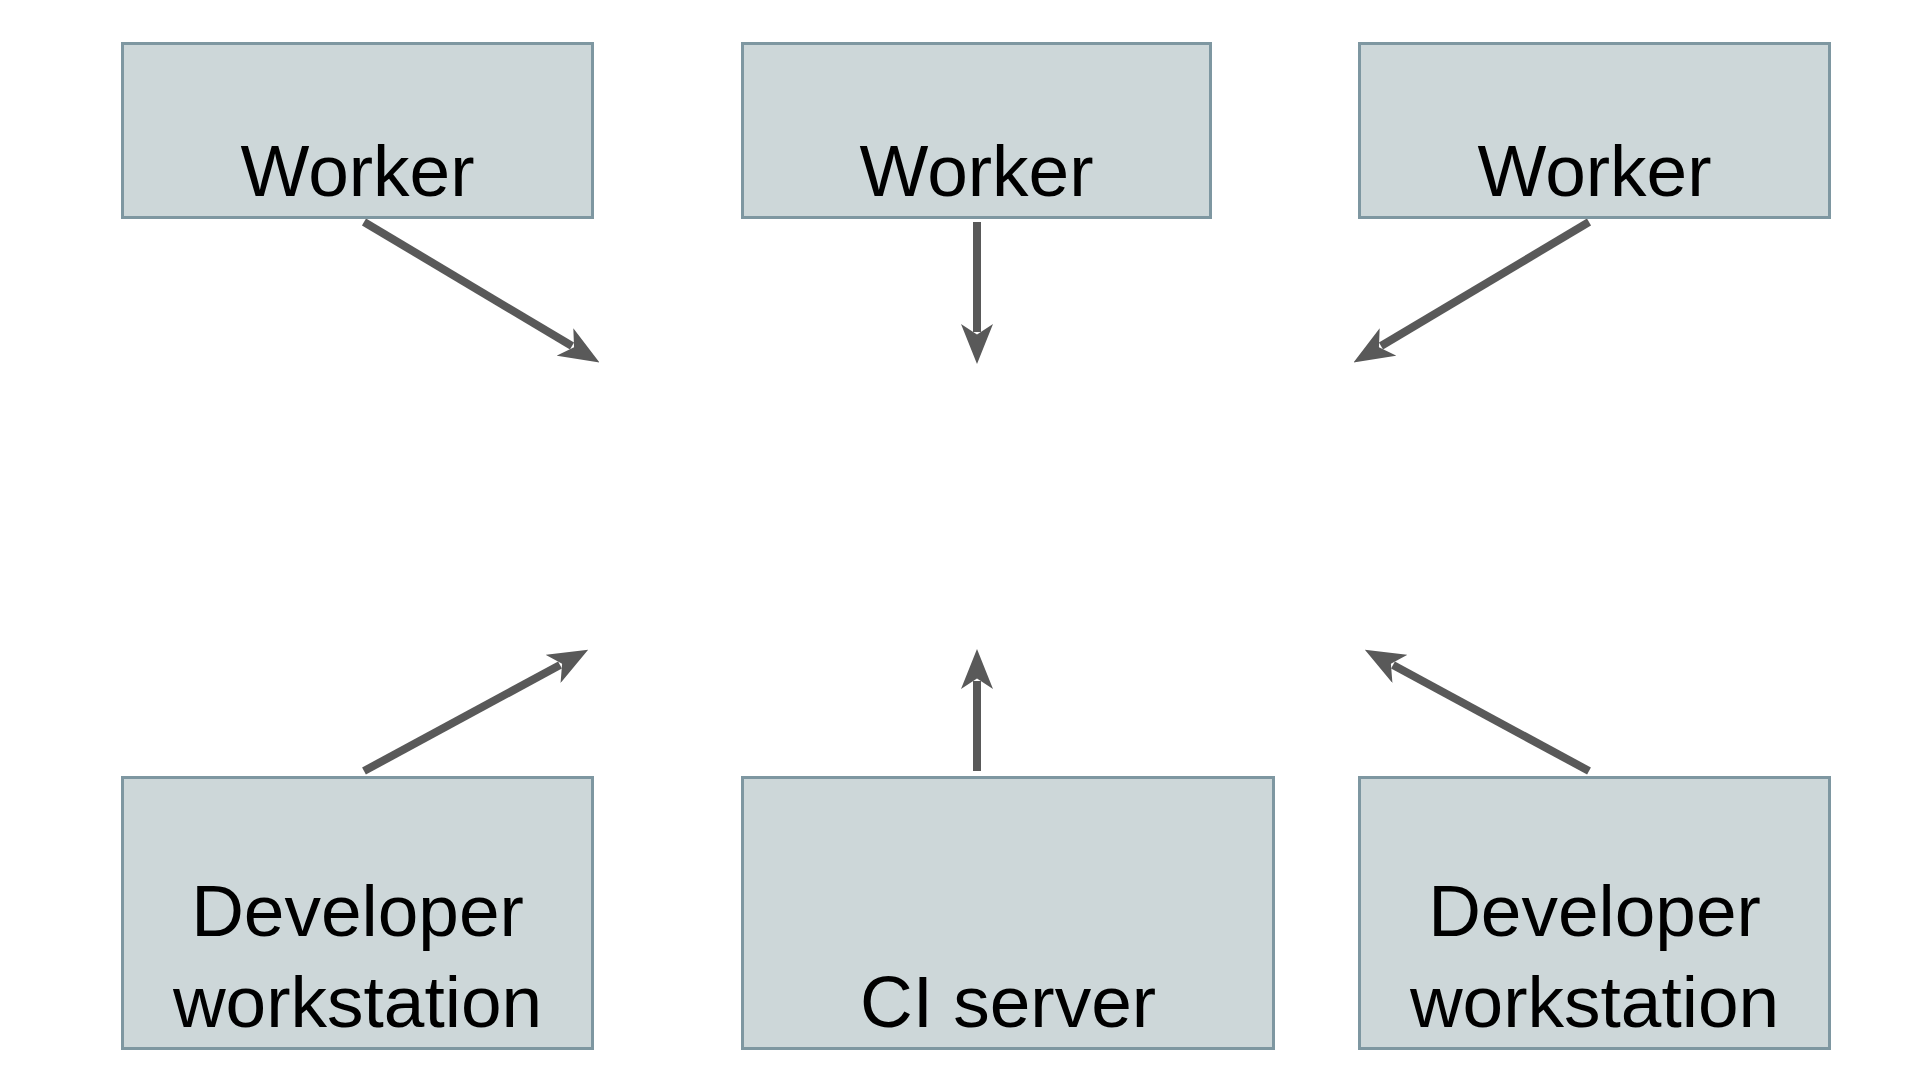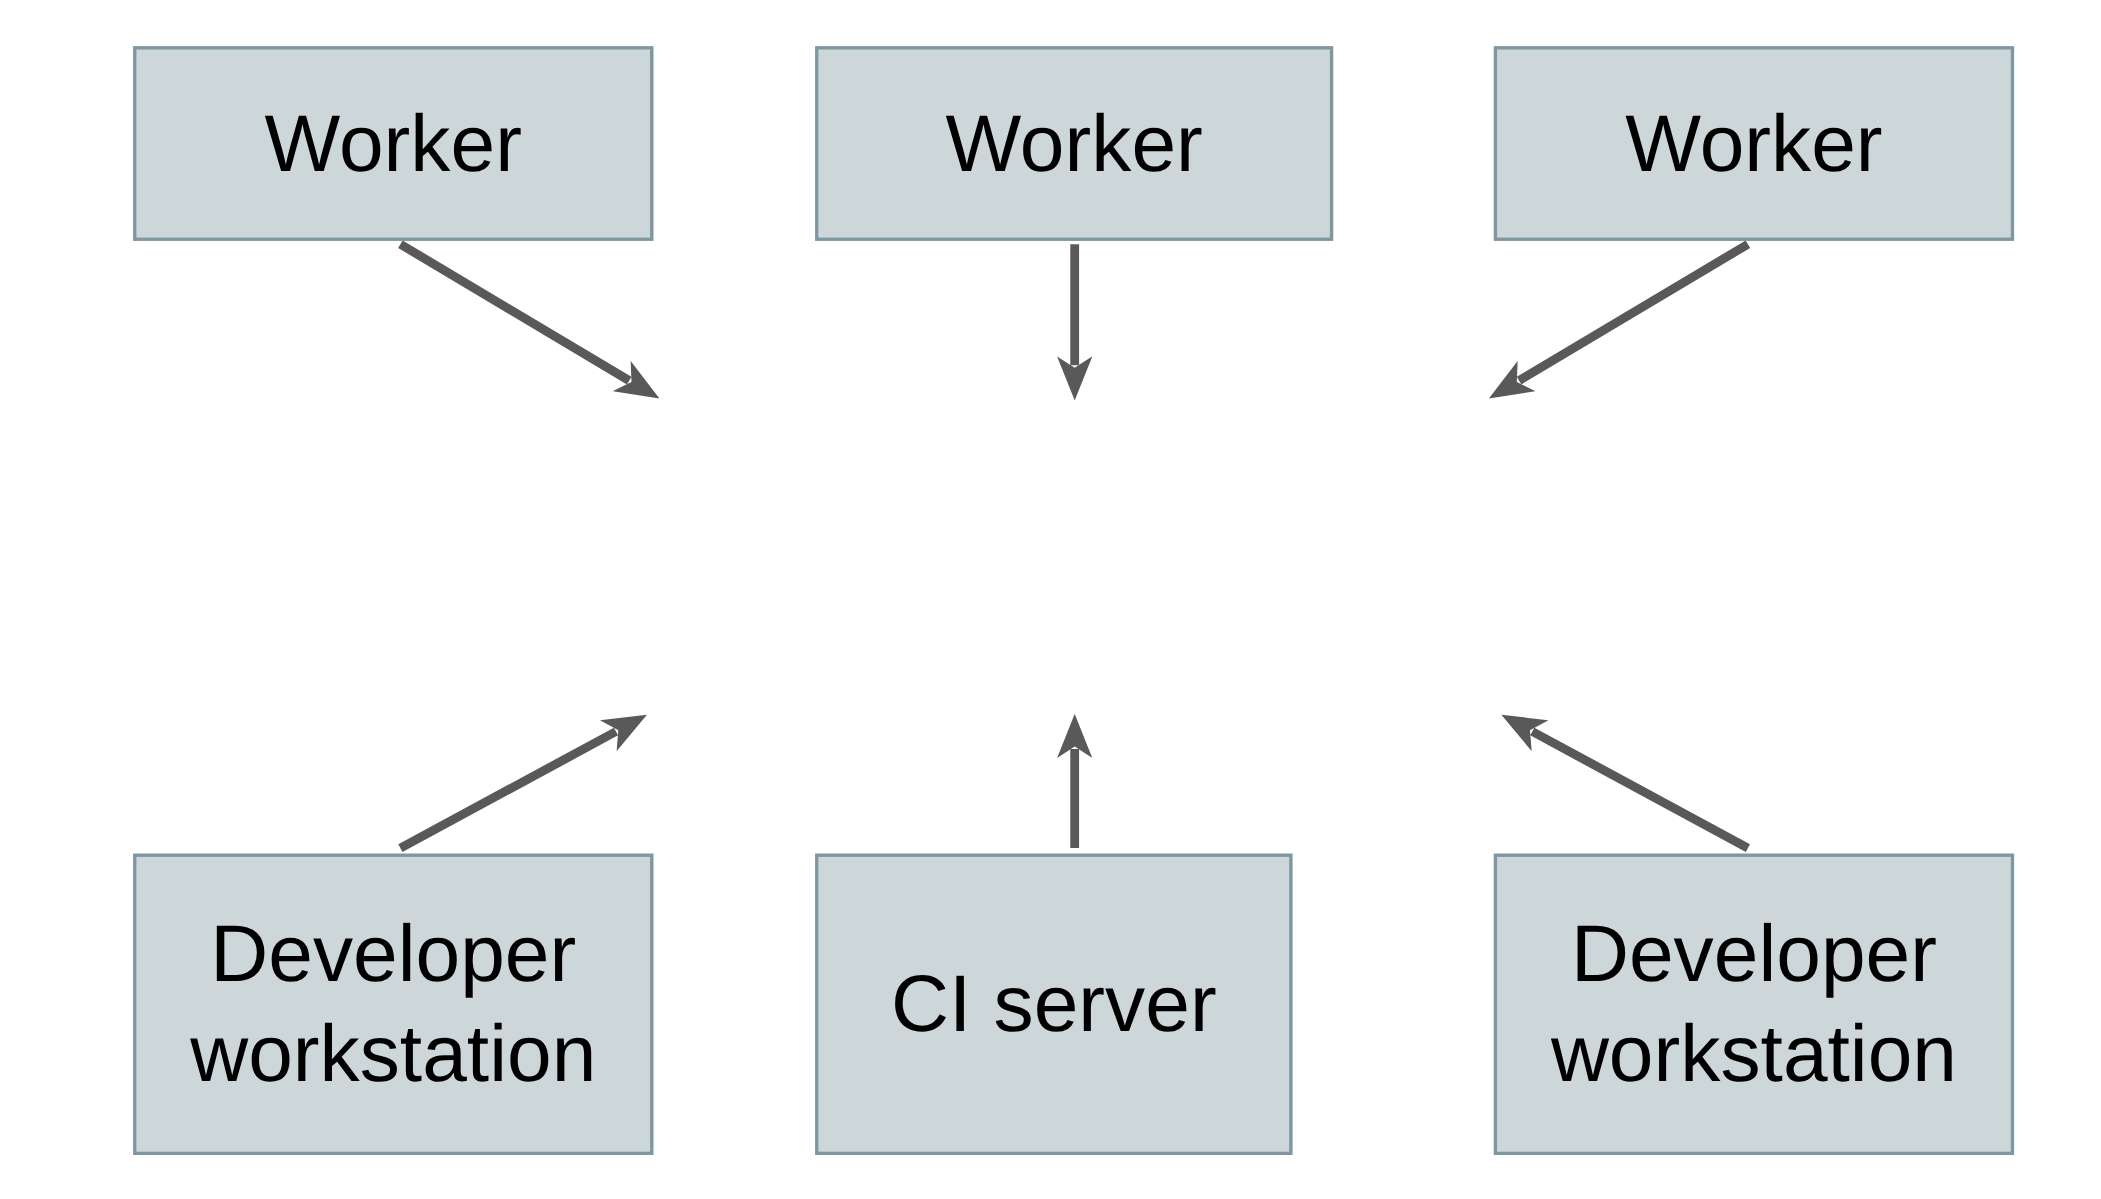--- a/index.html
+++ b/index.html
@@ -22,21 +22,21 @@
     width: 1910px;
     height: 1090px;
     pointer-events: none;
   }
   .node {
     position: absolute;
     box-sizing: border-box;
     border-style: solid;
     border-width: 3px;
     display: flex;
-    align-items: center;
+    align-items: flex-end;
     justify-content: center;
     text-align: center;
   }
   .node-label {
     font-size: 73px;
     line-height: 1.25;
     color: #000000;
     letter-spacing: 0px;
     padding: 0 10px;
   }
@@ -66,20 +66,20 @@
   </div>
   <div class="node" style="left: 741px; top: 42px; width: 471px; height: 177px; background: rgb(205, 215, 217); border-color: rgb(126, 151, 161);">
     <div class="node-label">Worker</div>
   </div>
   <div class="node" style="left: 1358px; top: 42px; width: 473px; height: 177px; background: rgb(205, 215, 217); border-color: rgb(126, 151, 161);">
     <div class="node-label">Worker</div>
   </div>
   <div class="node" style="left: 121px; top: 776px; width: 473px; height: 274px; background: rgb(205, 215, 217); border-color: rgb(126, 151, 161);">
     <div class="node-label">Developer workstation</div>
   </div>
-  <div class="node" style="left: 741px; top: 776px; width: 434px; height: 274px; background: rgb(205, 215, 217); border-color: rgb(126, 151, 161);">
+  <div class="node" style="left: 741px; top: 776px; width: 534px; height: 274px; background: rgb(205, 215, 217); border-color: rgb(126, 151, 161);">
     <div class="node-label">CI server</div>
   </div>
   <div class="node" style="left: 1358px; top: 776px; width: 473px; height: 274px; background: rgb(205, 215, 217); border-color: rgb(126, 151, 161);">
     <div class="node-label">Developer workstation</div>
   </div>
 
 </div>
 
 </body></html>

